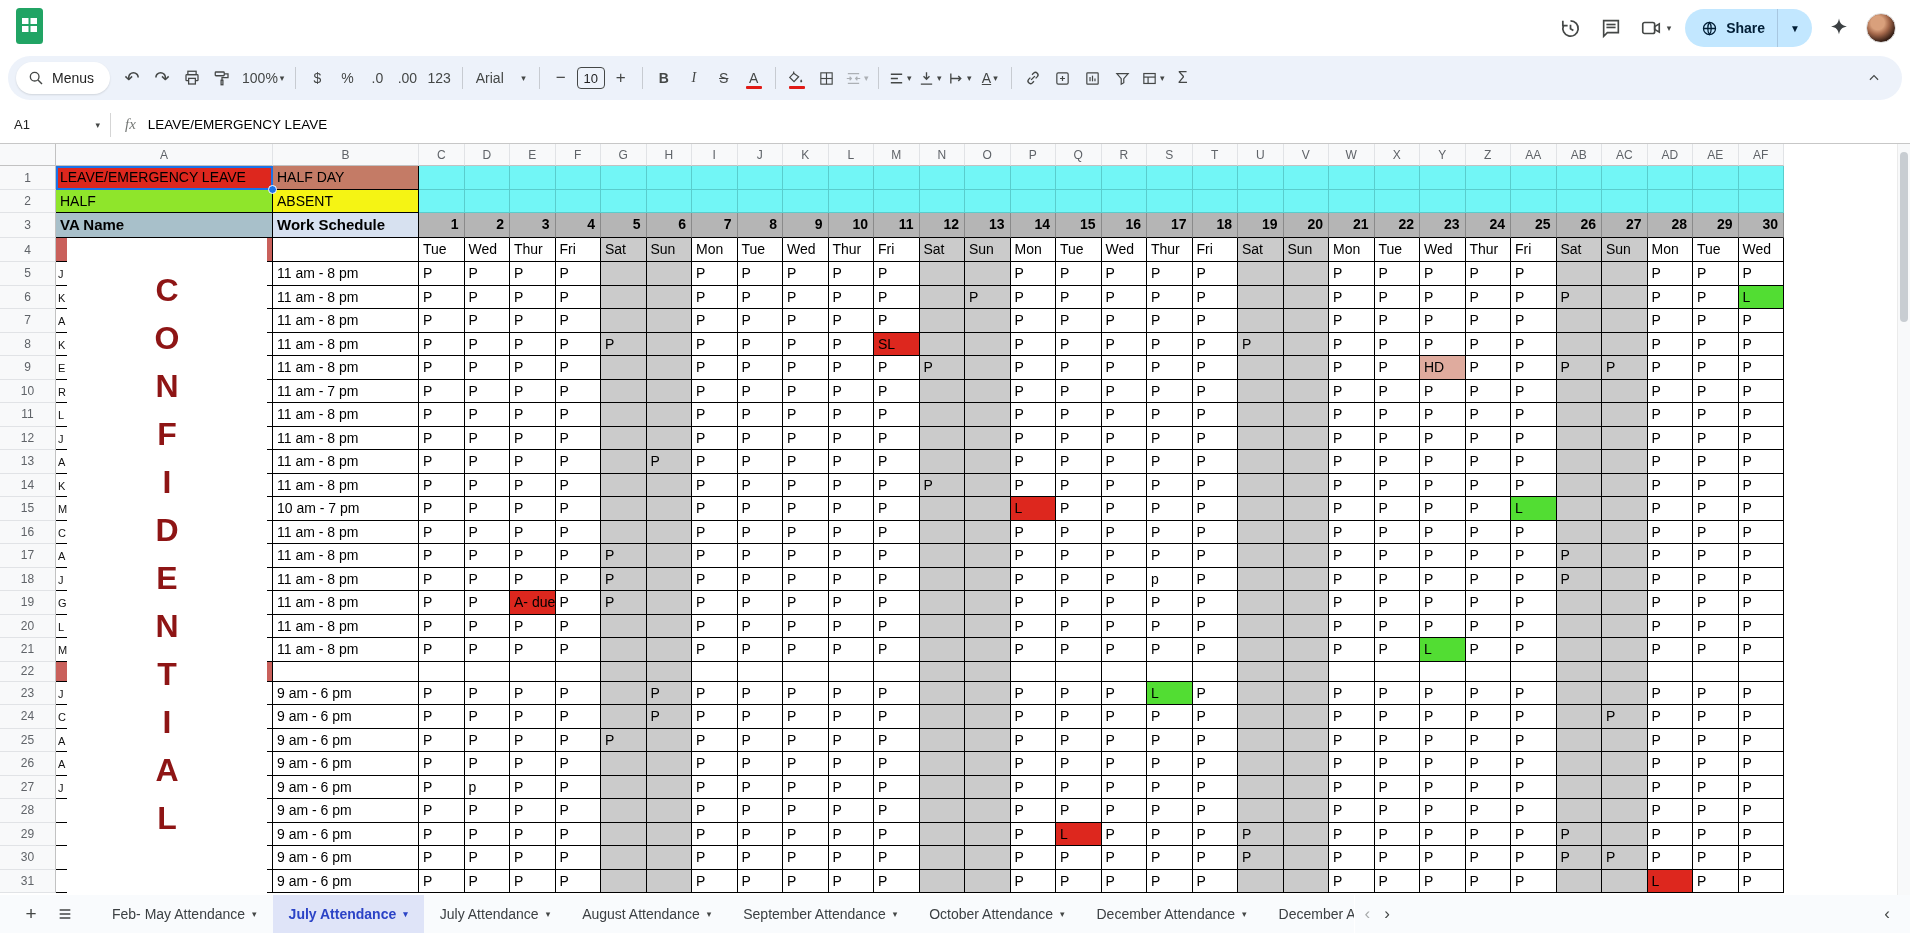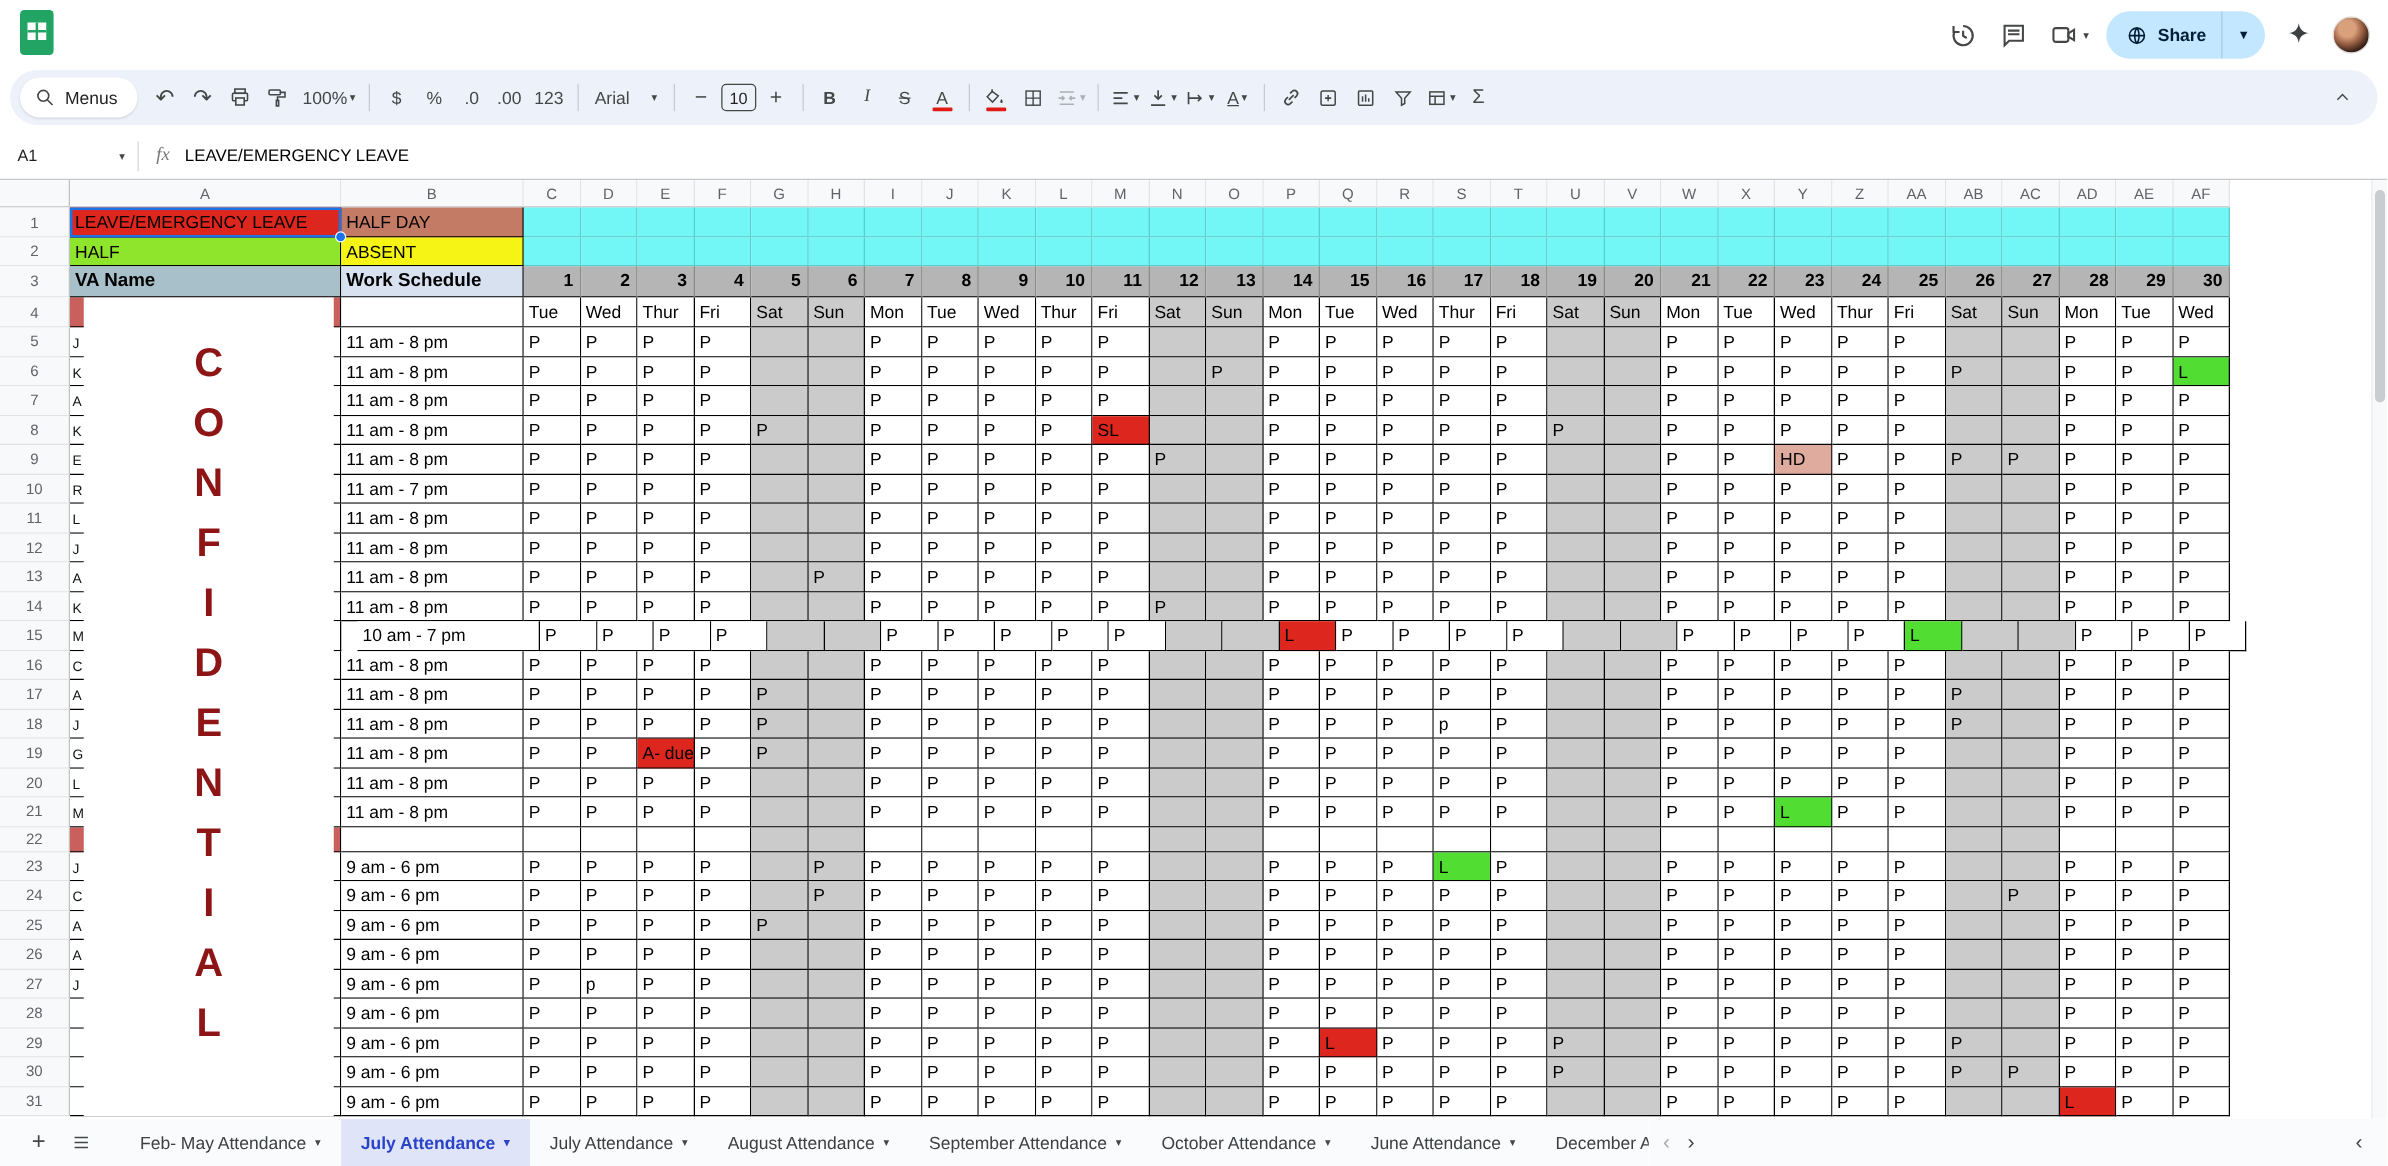--- a/index.html
+++ b/index.html
@@ -824,21 +824,21 @@
           <div class="cell" style="width: 45.5px; height: 23.5px;">P</div>
           <div class="cell wknd" style="width: 45.5px; height: 23.5px;"></div>
           <div class="cell wknd" style="width: 45.5px; height: 23.5px;"></div>
           <div class="cell" style="width: 45.5px; height: 23.5px;">P</div>
           <div class="cell" style="width: 45.5px; height: 23.5px;">P</div>
           <div class="cell" style="width: 45.5px; height: 23.5px;">P</div>
         </div>
         <div class="grow" style="height: 23.5px;">
           <div class="rh" style="width: 56px; height: 23.5px;">15</div>
           <div class="cell" style="width: 217px; height: 23.5px; padding-left: 2px;"><span class="sliv">M</span></div>
-          <div class="cell" style="width: 146px; height: 23.5px; margin-left: 13px;">10 am - 7 pm</div>
+          <div class="cell" style="width: 146px; height: 23.5px;">10 am - 7 pm</div>
           <div class="cell" style="width: 45.5px; height: 23.5px;">P</div>
           <div class="cell" style="width: 45.5px; height: 23.5px;">P</div>
           <div class="cell" style="width: 45.5px; height: 23.5px;">P</div>
           <div class="cell" style="width: 45.5px; height: 23.5px;">P</div>
           <div class="cell wknd" style="width: 45.5px; height: 23.5px;"></div>
           <div class="cell wknd" style="width: 45.5px; height: 23.5px;"></div>
           <div class="cell" style="width: 45.5px; height: 23.5px;">P</div>
           <div class="cell" style="width: 45.5px; height: 23.5px;">P</div>
           <div class="cell" style="width: 45.5px; height: 23.5px;">P</div>
           <div class="cell" style="width: 45.5px; height: 23.5px;">P</div>
@@ -1469,21 +1469,21 @@
         </div>
         <div class="tab">
           <span>September Attendance</span>
           <span class="caret">▾</span>
         </div>
         <div class="tab">
           <span>October Attendance</span>
           <span class="caret">▾</span>
         </div>
         <div class="tab">
-          <span>June Attendance</span>
+          <span>December Attendance</span>
           <span class="caret">▾</span>
         </div>
         <div class="tab clipped">
           <span>December At</span>
         </div>
       </div>
     <span class="tabnav">
       <span style="opacity:.45">‹</span>
       <span>›</span>
     </span>

